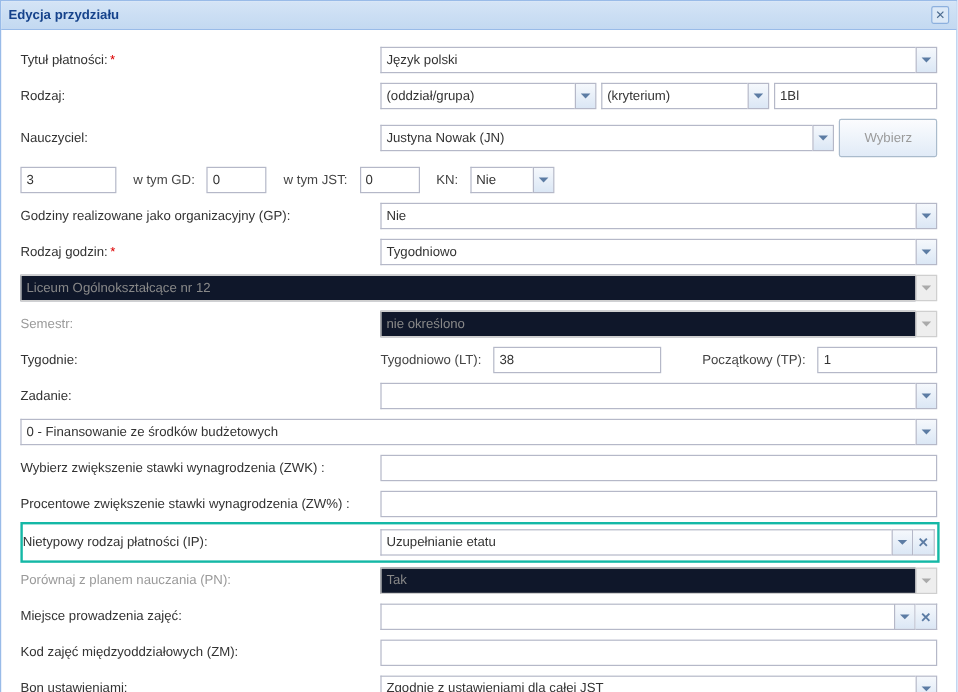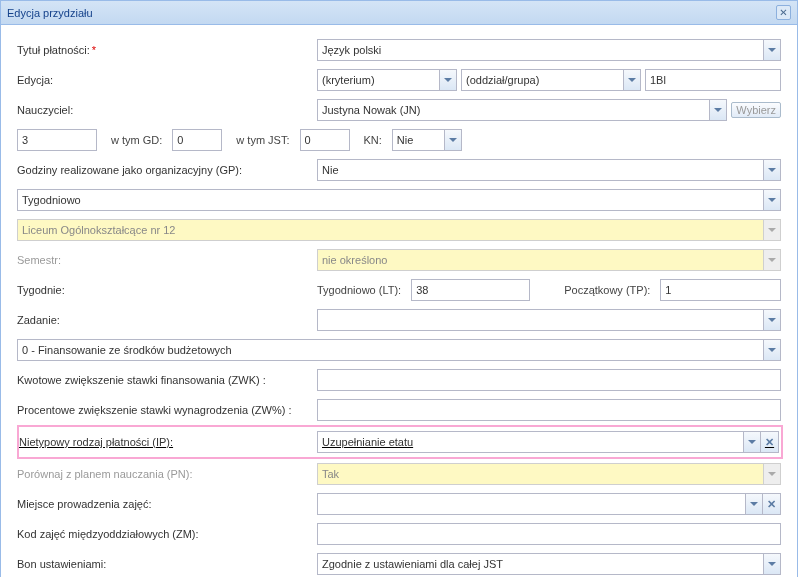--- a/index.html
+++ b/index.html
@@ -19,21 +19,21 @@
     background: linear-gradient(#d4e4f6, #c3d9f1);
     border-bottom: 1px solid #99bbe8;
     padding: 4px 6px;
     display: flex;
     justify-content: space-between;
     align-items: center;
     height: 24px;
   }
   .titlebar-text {
     color: #15428b;
-    font-weight: normal;
+    font-weight: bold;
   }
   .close-btn {
     width: 15px;
     height: 15px;
     background: #dce9f7;
     border: 1px solid #8cb0de;
     border-radius: 2px;
     display: flex;
     align-items: center;
     justify-content: center;
@@ -67,21 +67,21 @@
     height: 22px;
     border: 1px solid #b5b8c8;
     background: #fff;
     padding: 2px 4px;
     font-family: inherit;
     font-size: 11px;
     color: #333;
     width: 100%;
   }
   .input.disabled {
-    background: #fef9c3;
+    background: #0f172a;
     color: #888;
     border-color: #cfcfcf;
   }
   .combo {
     display: flex;
     width: 100%;
     justify-content: flex-end;
   }
   .combo .input {
     border-right: none;
@@ -108,41 +108,40 @@
     width: 0; height: 0;
     border-left: 4px solid transparent;
     border-right: 4px solid transparent;
     border-top: 4px solid #5c7ca4;
   }
   .combo.disabled .arrow-down { border-top-color: #aaa; }
 
   .xmark { color: #5c7ca4; font-weight: bold; font-size: 11px; }
 
   .btn {
-    height: 16px;
-    padding: 0 4px;
+    height: 32px;
+    padding: 0 20px;
     border: 1px solid #abc;
     background: linear-gradient(#fbfcfe, #e1ebf7);
     font-family: inherit;
     font-size: 11px;
     cursor: pointer;
     display: inline-flex;
     align-items: center;
     gap: 4px;
     border-radius: 2px;
     color: #333;
   }
   .btn.disabled { color: #9a9a9a; cursor: default; }
   .highlight-row {
-    border: 2px solid #f9a8d4;
+    border: 2px solid #14b8a6;
     padding: 4px 2px 4px 0;
     margin: -4px -2px 4px 0;
     display: flex;
     align-items: center;
-    text-decoration: underline;
   }
   .highlight-row .label { width: 298px; }
   .minilabel { color: #444; white-space: nowrap; padding: 0 6px 0 10px; }
 </style>
 </head>
 <body>
 
 <div class="window">
   <div class="titlebar">
     <span class="titlebar-text">Edycja przydziału</span>
@@ -159,30 +158,30 @@
         <div class="combo" style="width:100%">
           <input class="input" value="Język polski" style="">
           <div class="trigger">
               <span class="arrow-down"></span>
             </div>
         </div>
       </div>
     </div>
 
     <div class="row">
-      <div class="label">Edycja:</div>
-      <div class="field-area">
+      <div class="label">Rodzaj:</div>
+      <div class="field-area">
+        <div class="combo" style="width:180px">
+          <input class="input" value="(oddział/grupa)" style="">
+          <div class="trigger">
+              <span class="arrow-down"></span>
+            </div>
+        </div>
         <div class="combo" style="width:140px">
           <input class="input" value="(kryterium)" style="">
-          <div class="trigger">
-              <span class="arrow-down"></span>
-            </div>
-        </div>
-        <div class="combo" style="width:180px">
-          <input class="input" value="(oddział/grupa)" style="">
           <div class="trigger">
               <span class="arrow-down"></span>
             </div>
         </div>
         <input class="input" style="flex: 1 1 0%;" value="1Bl">
       </div>
     </div>
 
     <div class="row">
       <div class="label">Nauczyciel:</div>
@@ -220,20 +219,23 @@
         <div class="combo">
           <input class="input" value="Nie" style="">
           <div class="trigger">
               <span class="arrow-down"></span>
             </div>
         </div>
       </div>
     </div>
 
     <div class="row">
+      <div class="label">
+        <span>Rodzaj godzin:</span><span class="req">*</span>
+      </div>
       <div class="field-area">
         <div class="combo">
           <input class="input" value="Tygodniowo" style="">
           <div class="trigger">
               <span class="arrow-down"></span>
             </div>
         </div>
       </div>
     </div>
 
@@ -257,21 +259,21 @@
               <span class="arrow-down"></span>
             </div>
         </div>
       </div>
     </div>
 
     <div class="row">
       <div class="label">Tygodnie:</div>
       <div class="field-area">
         <span class="minilabel" style="padding-left:0">Tygodniowo (LT):</span>
-        <input class="input" style="width: 119px;" value="38">
+        <input class="input" style="width: 140px;" value="38">
         <span class="minilabel" style="padding-left:30px">Początkowy (TP):</span>
         <input class="input" style="flex: 1 1 0%;" value="1">
       </div>
     </div>
 
     <div class="row">
       <div class="label">Zadanie:</div>
       <div class="field-area">
         <div class="combo">
           <input class="input" value="" style="">
@@ -287,21 +289,21 @@
         <div class="combo">
           <input class="input" value="0 - Finansowanie ze środków budżetowych" style="">
           <div class="trigger">
               <span class="arrow-down"></span>
             </div>
         </div>
       </div>
     </div>
 
     <div class="row">
-      <div class="label">Kwotowe zwiększenie stawki finansowania (ZWK) :</div>
+      <div class="label">Wybierz zwiększenie stawki wynagrodzenia (ZWK) :</div>
       <div class="field-area">
         <input class="input" value="" style="">
       </div>
     </div>
 
     <div class="row">
       <div class="label">Procentowe zwiększenie stawki wynagrodzenia (ZW%) :</div>
       <div class="field-area">
         <input class="input" value="" style="">
       </div>

